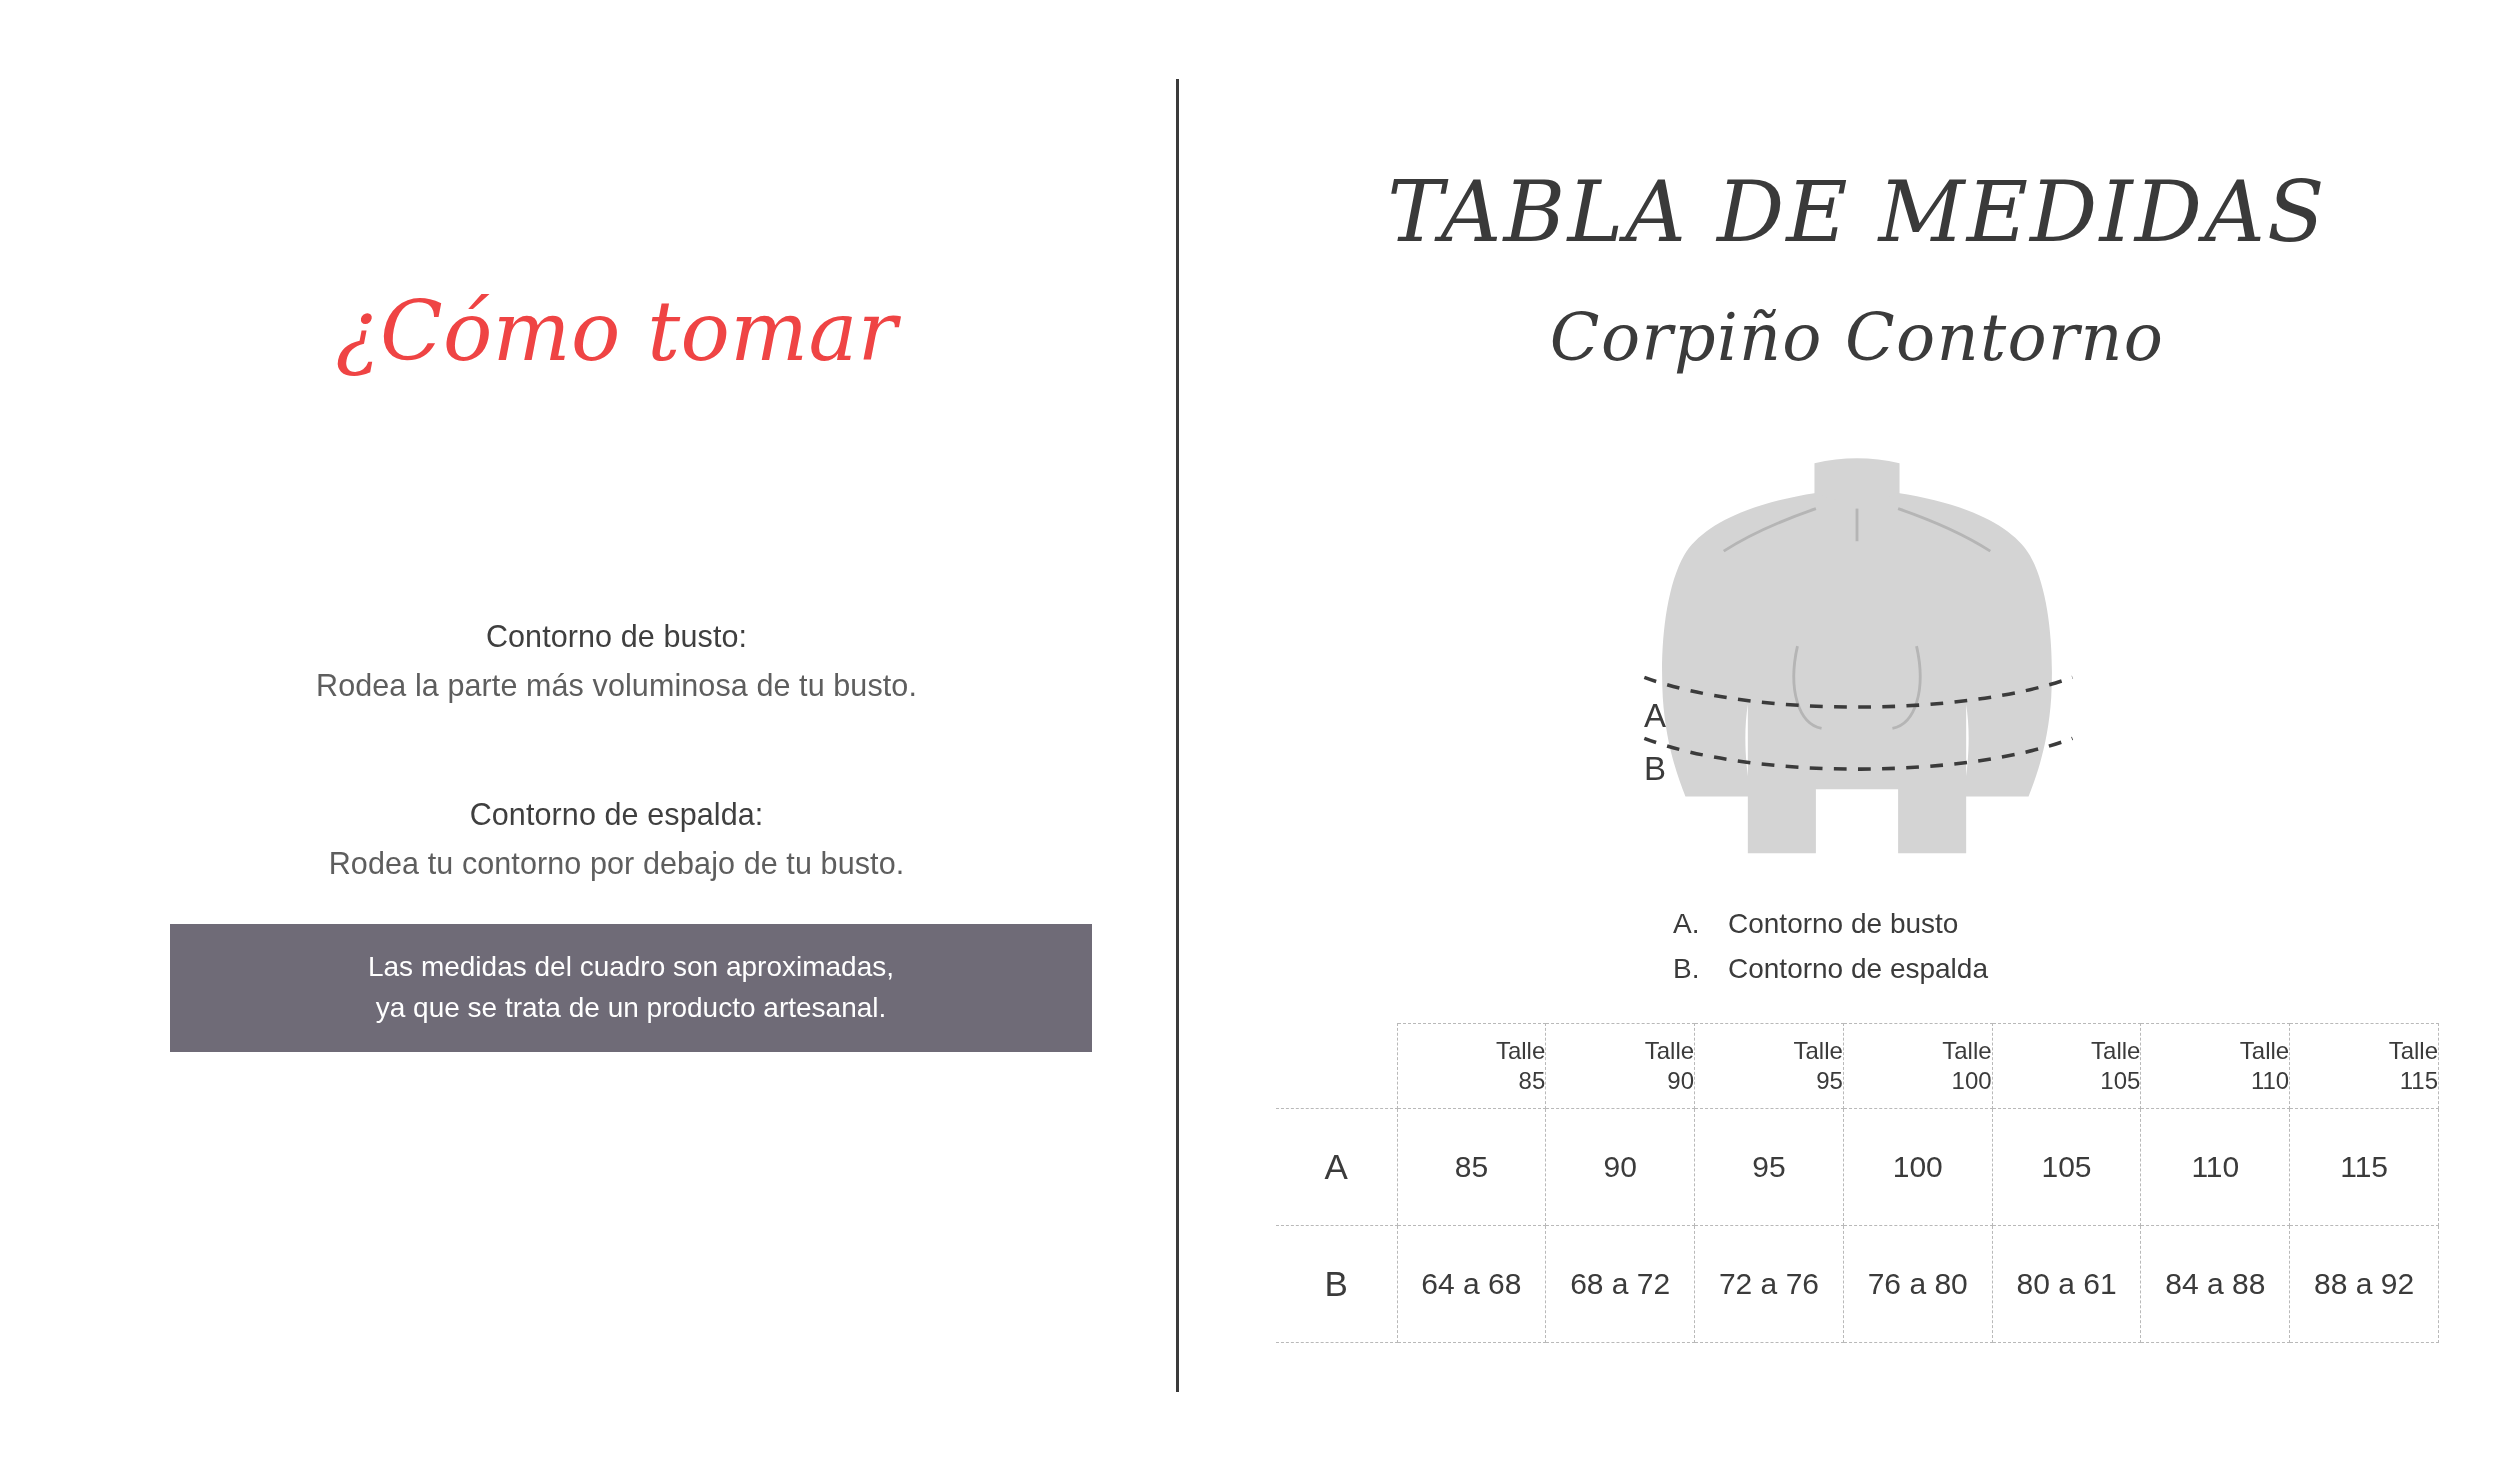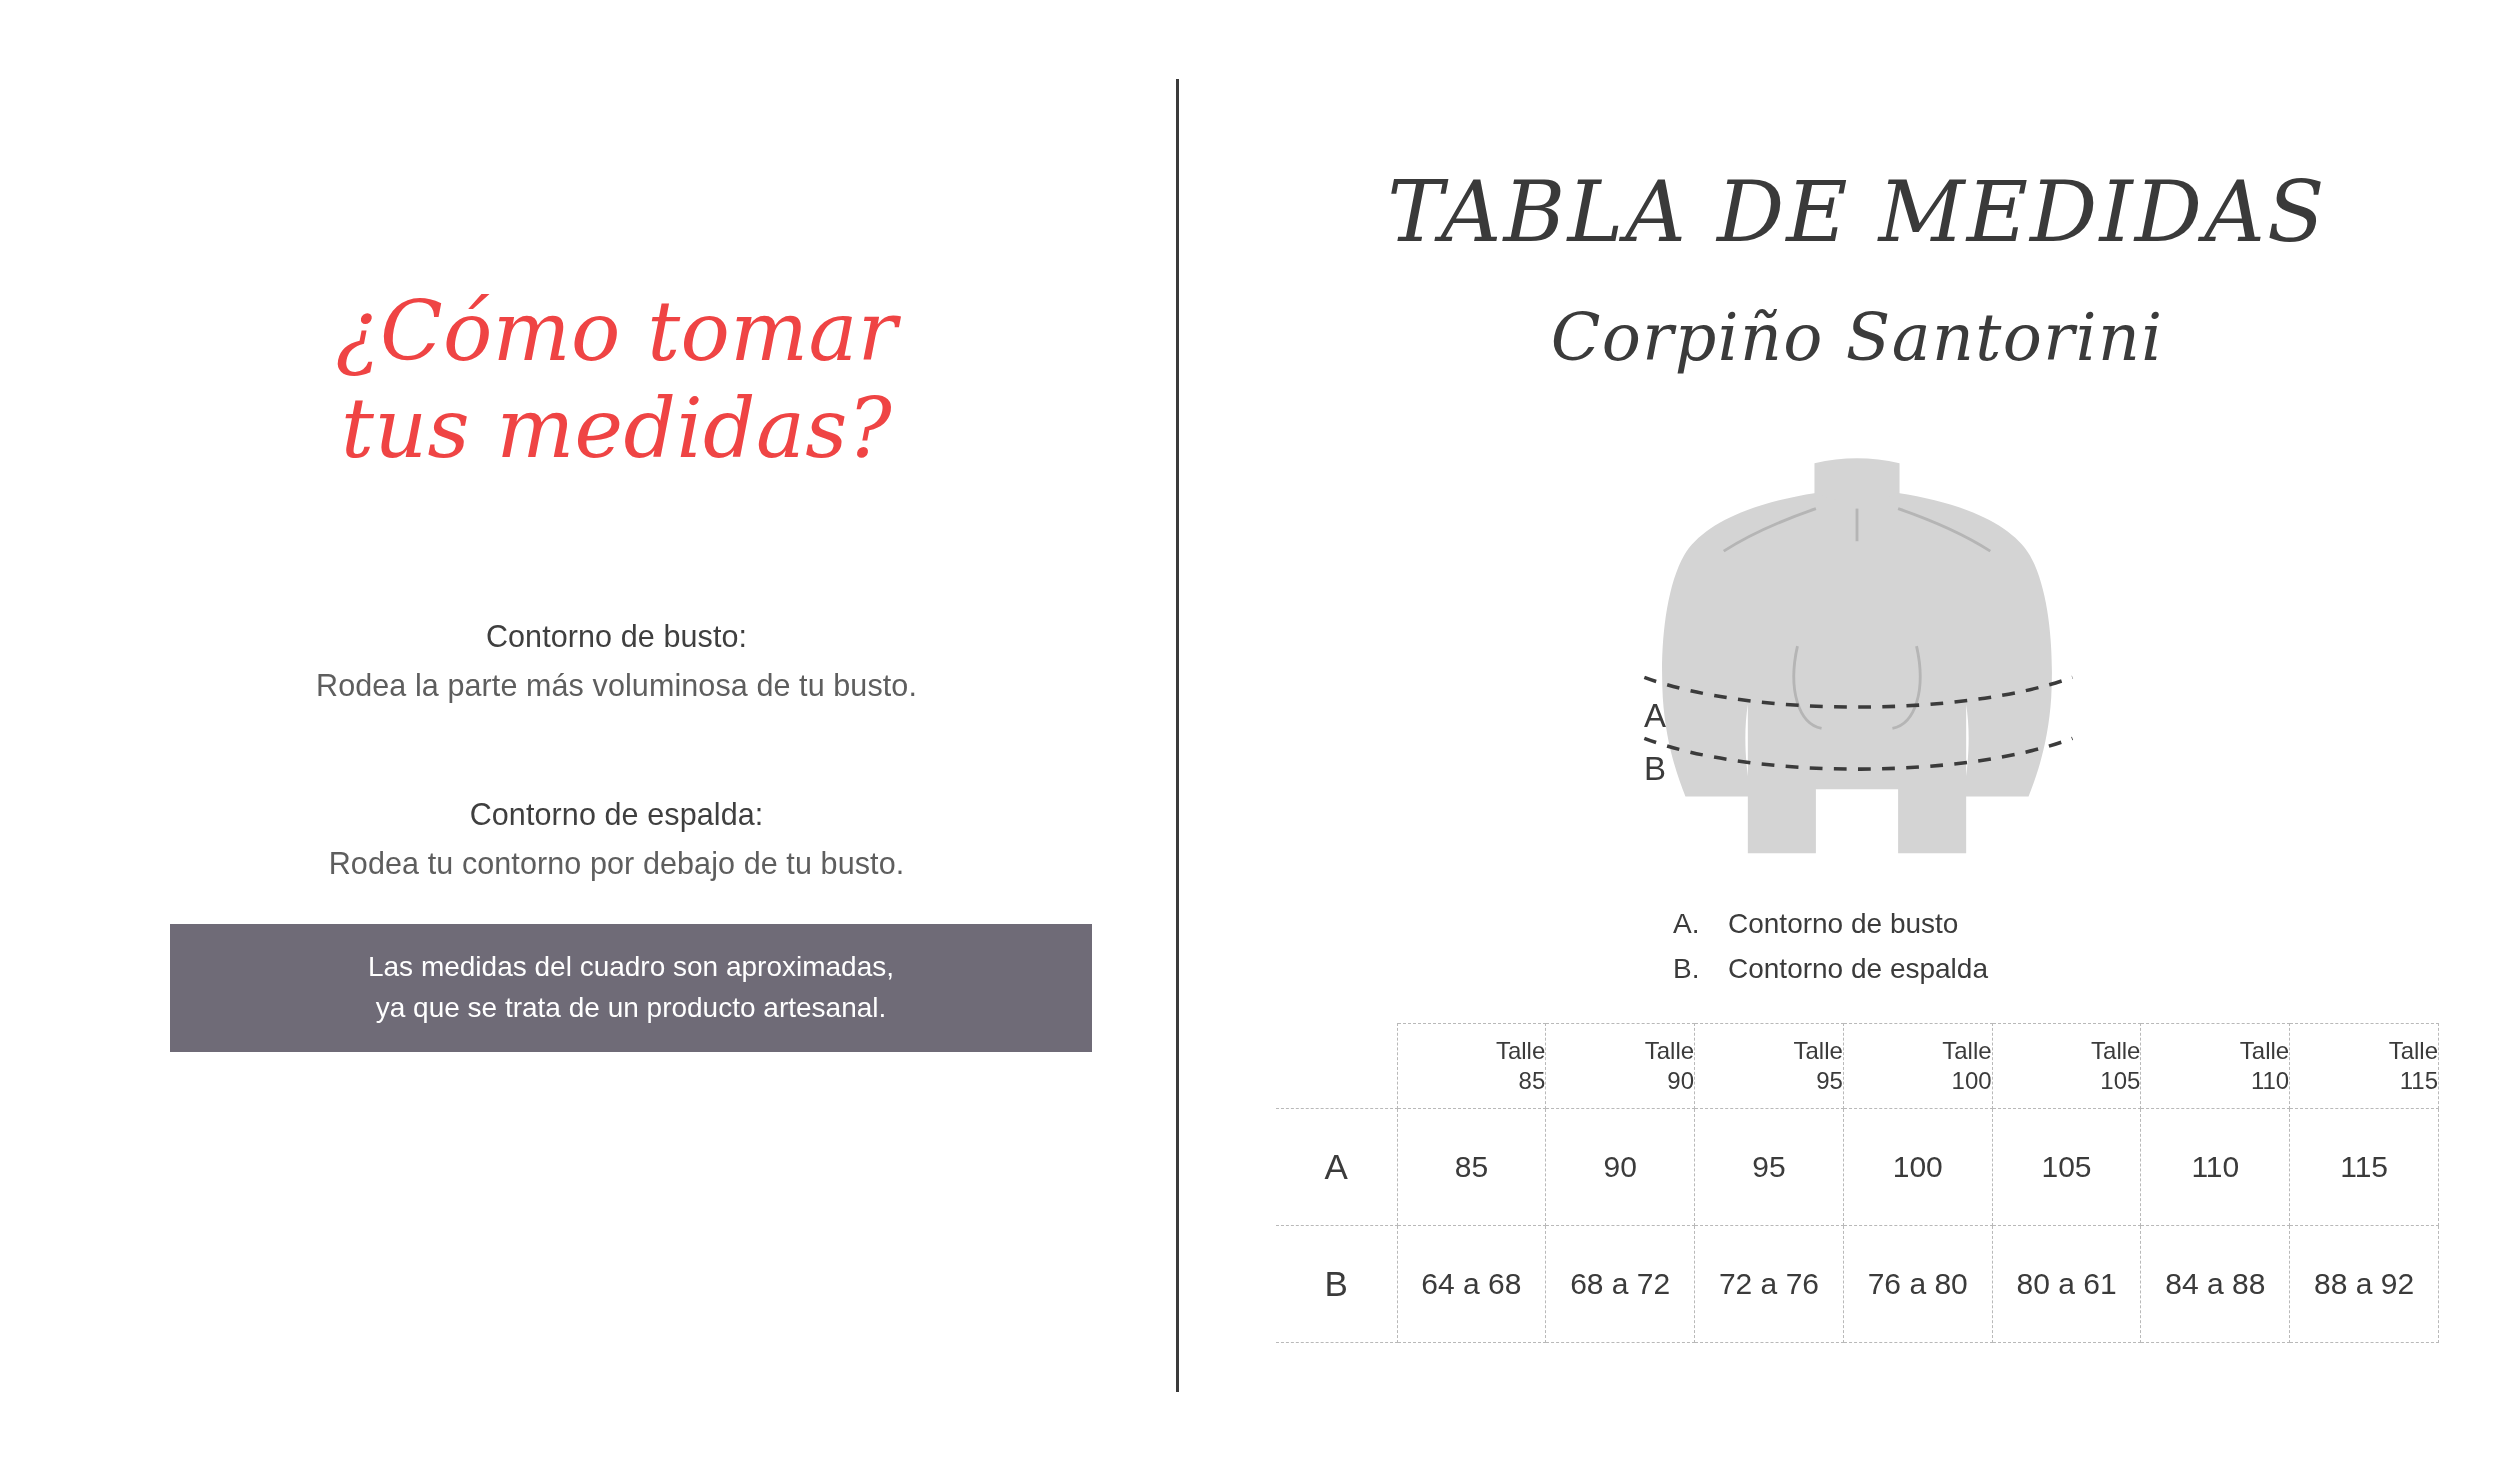--- a/index.html
+++ b/index.html
@@ -192,21 +192,20 @@
 </head>
 <body>
 
 <div class="page">
 
   <div class="divider"></div>
 
   <div class="left">
     <div class="left-title">
       <div>¿Cómo tomar</div>
-      <div>tus medidas?</div>
     </div>
 
     <div class="left-block lb-1">
       <div class="lb-head">Contorno de busto:</div>
       <div class="lb-text">Rodea la parte más voluminosa de tu busto.</div>
     </div>
 
     <div class="left-block lb-2">
       <div class="lb-head">Contorno de espalda:</div>
       <div class="lb-text">Rodea tu contorno por debajo de tu busto.</div>
@@ -214,21 +213,21 @@
 
     <div class="note-box">
       <div>Las medidas del cuadro son aproximadas,</div>
       <div>ya que se trata de un producto artesanal.</div>
     </div>
   </div>
 
   <div class="right">
 
     <div class="r-title">TABLA DE MEDIDAS</div>
-    <div class="r-subtitle">Corpiño Santorini</div>
+    <div class="r-subtitle">Corpiño Contorno</div>
 
     <div class="torso-wrap">
       <svg width="638" height="454" viewBox="0 0 900 640">
 
         <path d="M390 10 q60 -14 120 0 l0 62 q-60 22 -120 0 Z" fill="#d4d4d4"></path>
 
         <path d="M392 52
                  C 300 66, 232 96, 206 140
                  C 180 186, 172 268, 176 340
                  C 180 404, 196 450, 208 480

